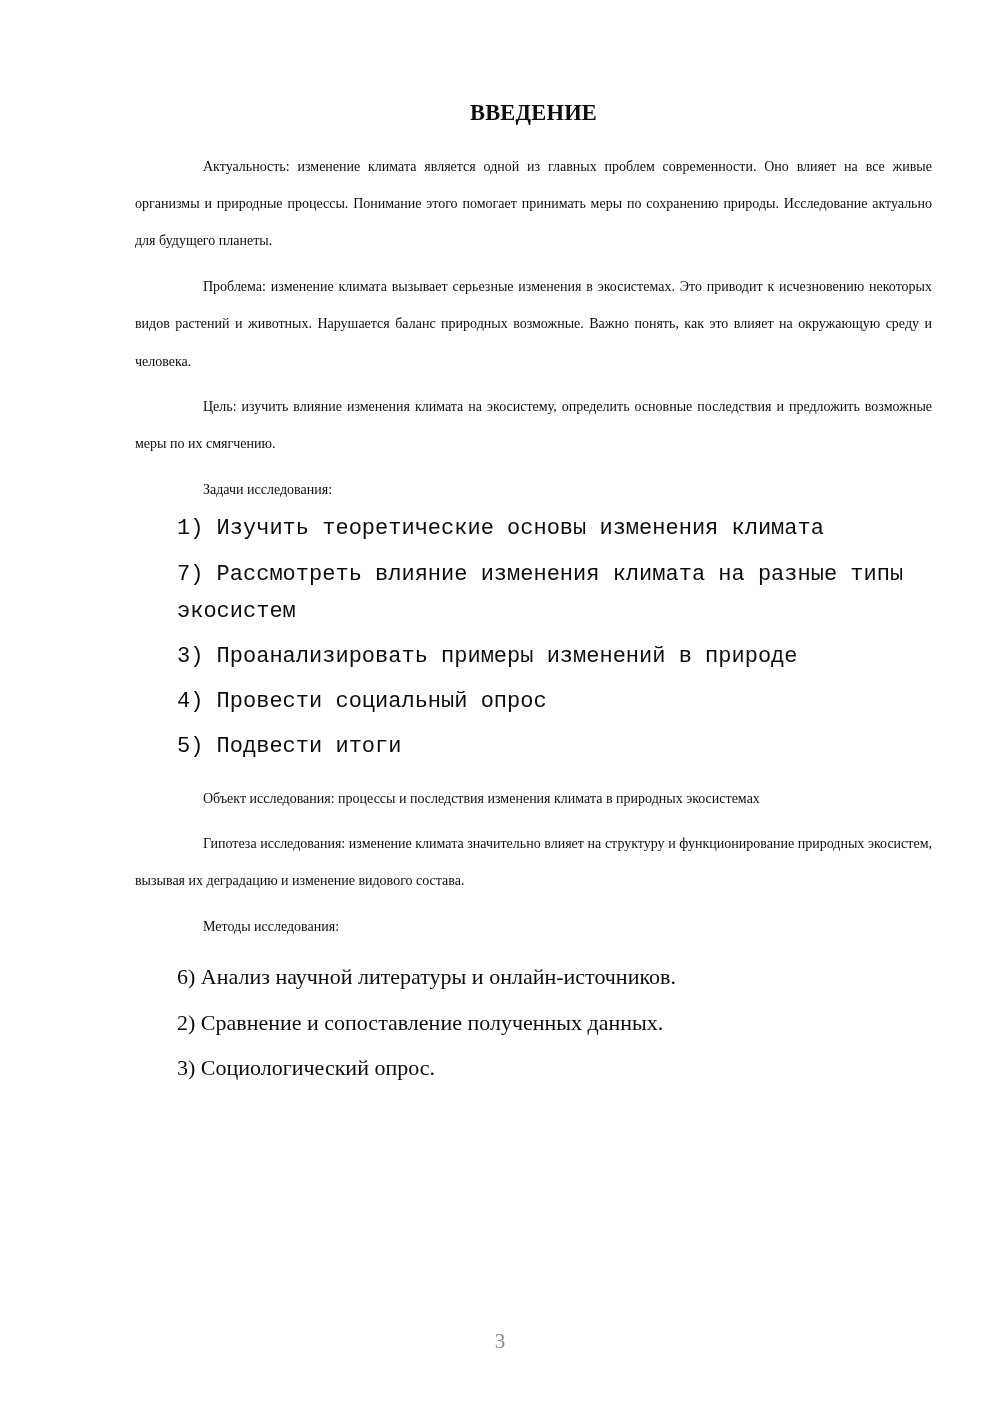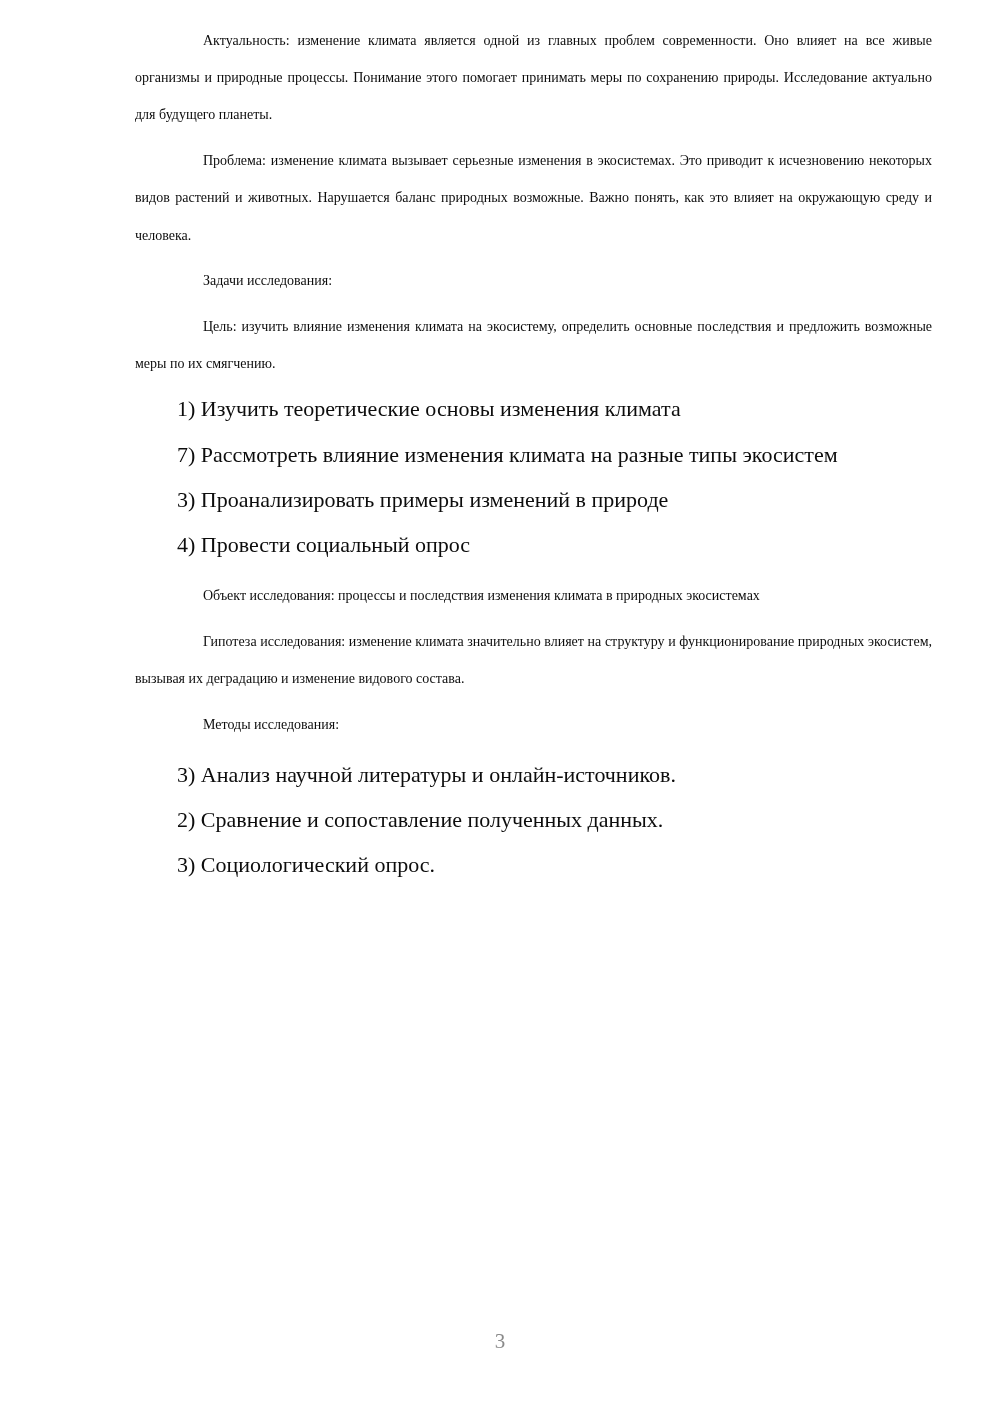--- a/index.html
+++ b/index.html
@@ -77,21 +77,22 @@
     text-indent: 0;
     margin: 0;
     padding-left: 42px;
   }
 
   .list-item + .list-item {
     margin-top: 8px;
   }
 
   .list.tasks {
-    margin-top: 8px;
+    margin-top: 2px;
+    font-family: Liberation Mono, monospace;
   }
 
   .list.methods {
     margin-top: 13px;
   }
 
   .spacer-after-list {
     height: 14px;
   }
 
@@ -106,47 +107,49 @@
     color: #8a8a8a;
   }
 </style>
 </head>
 <body>
 
 <div class="page">
 
   <div class="content">
 
+    <h1 class="doc-title">ВВЕДЕНИЕ</h1>
 
     <p class="para first-after-title">Актуальность: изменение климата является одной из главных проблем современности. Оно влияет на все живые организмы и природные процессы. Понимание этого помогает принимать меры по сохранению природы. Исследование актуально для будущего планеты.</p>
 
     <p class="para">Проблема: изменение климата вызывает серьезные изменения в экосистемах. Это приводит к исчезновению некоторых видов растений и животных. Нарушается баланс природных возможные. Важно понять, как это влияет на окружающую среду и человека.</p>
 
+    <p class="para">Цель: изучить влияние изменения климата на экосистему, определить основные последствия и предложить возможные меры по их смягчению.</p>
+
     <p class="para">Задачи исследования:</p>
-
-    <p class="para">Цель: изучить влияние изменения климата на экосистему, определить основные последствия и предложить возможные меры по их смягчению.</p>
 
     <ul class="list tasks">
       <li class="list-item">1) Изучить теоретические основы изменения климата</li>
       <li class="list-item">7) Рассмотреть влияние изменения климата на разные типы экосистем</li>
       <li class="list-item">3) Проанализировать примеры изменений в природе</li>
       <li class="list-item">4) Провести социальный опрос</li>
+      <li class="list-item">5) Подвести итоги</li>
     </ul>
 
     <div class="spacer-after-list"></div>
 
     <p class="para">Объект исследования: процессы и последствия изменения климата в природных экосистемах</p>
 
 
     <p class="para">Гипотеза исследования: изменение климата значительно влияет на структуру и функционирование природных экосистем, вызывая их деградацию и изменение видового состава.</p>
 
     <p class="para">Методы исследования:</p>
 
     <ul class="list methods">
-      <li class="list-item">3) Анализ научной литературы и онлайн-источников.</li>
+      <li class="list-item">6) Анализ научной литературы и онлайн-источников.</li>
       <li class="list-item">2) Сравнение и сопоставление полученных данных.</li>
       <li class="list-item">3) Социологический опрос.</li>
     </ul>
 
   </div>
 
   <div class="page-number">3</div>
 
 </div>
 

